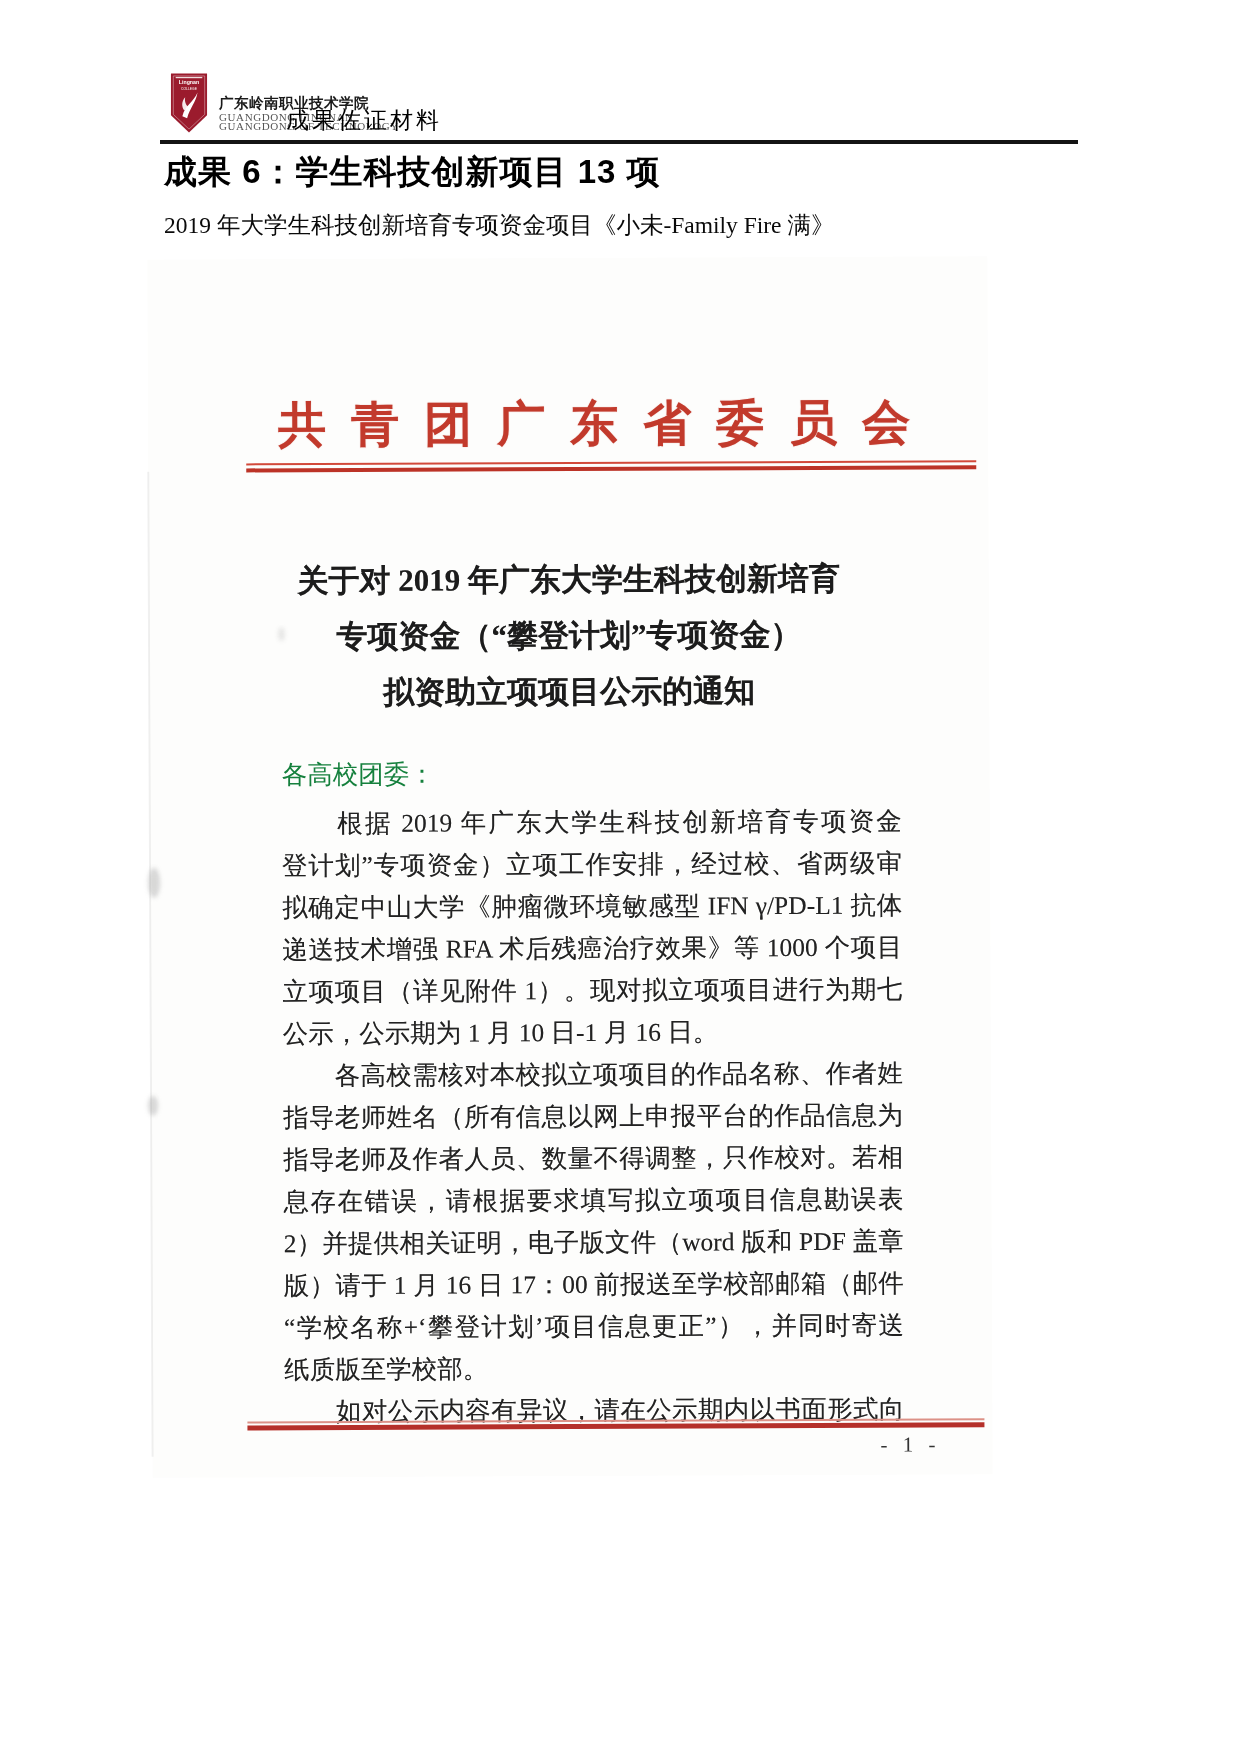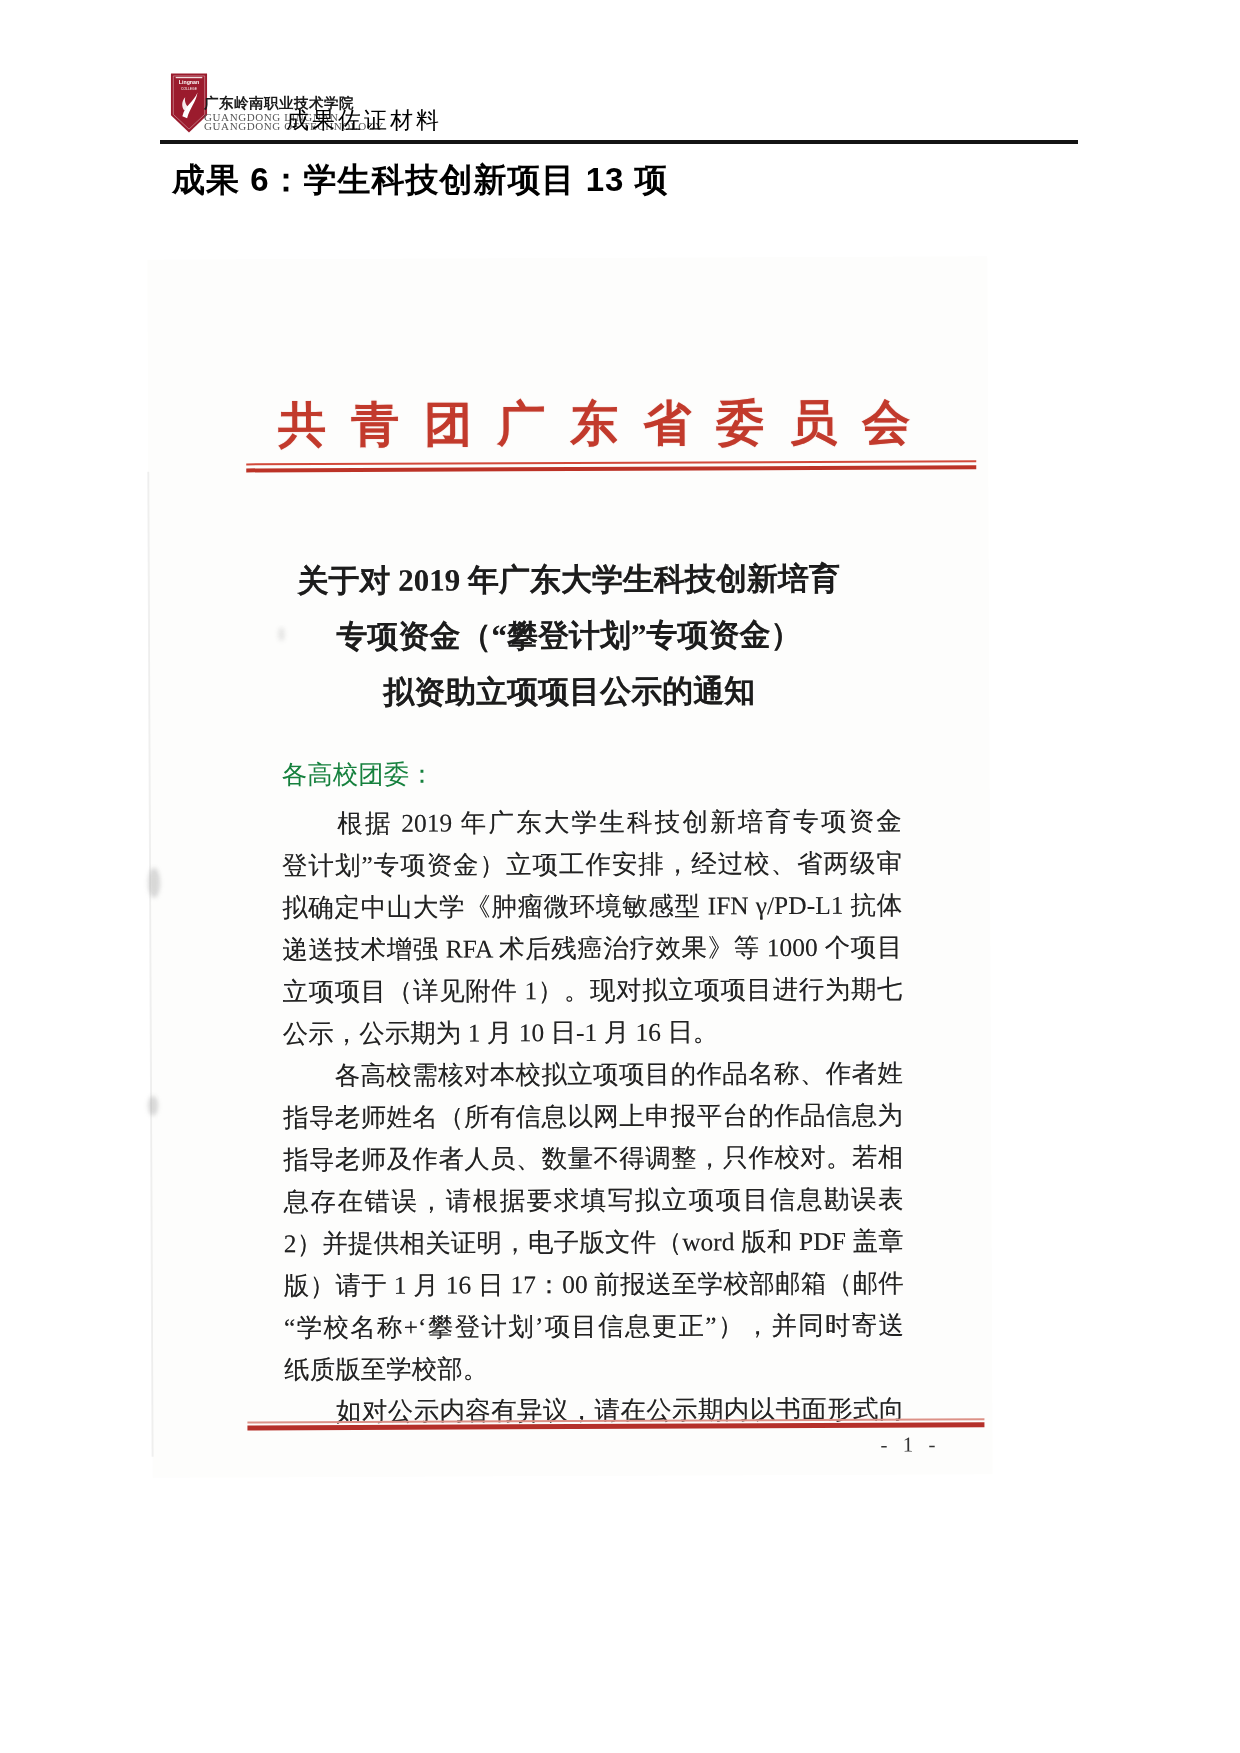--- a/index.html
+++ b/index.html
@@ -1,30 +1,30 @@
 <!DOCTYPE html>
 <html><head>
 <meta charset="utf-8">
 <style>
   html,body{margin:0;padding:0;background:#ffffff;}
   .page{position:relative;width:1240px;height:1753px;background:#ffffff;overflow:hidden;
         font-family:"Liberation Serif","DejaVu Serif",serif;color:#111;}
 
   
   .logo-svg{position:absolute;left:170px;top:72px;}
-  .logo-text{position:absolute;left:204px;top:94px;width:150px;}
+  .logo-text{position:absolute;left:219px;top:94px;width:150px;}
   .logo-cn{font-family:"Liberation Sans","DejaVu Sans",sans-serif;font-weight:700;
            font-size:14.5px;letter-spacing:0.5px;color:#1a1a1a;white-space:nowrap;}
   .logo-en{font-size:11px;color:#555;letter-spacing:0.6px;line-height:9px;text-align:center;
            width:130px;white-space:nowrap;}
   .doc-label{position:absolute;left:286px;top:105px;font-size:23px;letter-spacing:3px;color:#000000;}
   .header-rule{position:absolute;left:160px;top:140px;width:918px;height:4px;background:#141414;}
 
   
-  .section-title{position:absolute;left:164px;top:150px;margin:8px;
+  .section-title{position:absolute;left:164px;top:150px;margin:0;
                  font-family:"Liberation Sans","DejaVu Sans",sans-serif;
                  font-weight:700;font-size:33px;letter-spacing:1px;color:#000;}
   .section-sub{position:absolute;left:164px;top:211px;font-size:23.5px;line-height:29px;color:#0a0a0a;}
   .sub-line{white-space:nowrap;}
 
   
   .scan{position:absolute;left:150px;top:258px;width:840px;height:1218px;
         background:#fdfdfc;transform:rotate(-0.25deg);}
   .paper-edge{position:absolute;left:-1px;top:212px;width:2px;height:985px;background:rgba(0,0,0,0.06);}
   .smudge{position:absolute;background:rgba(120,120,120,0.28);border-radius:50%;filter:blur(2px);}
@@ -74,20 +74,21 @@
     <div class="logo-cn">广东岭南职业技术学院</div>
     <div class="logo-en">GUANGDONG LINGNAN</div>
     <div class="logo-en">GUANGDONG OF TECHNOLOGY</div>
   </div>
 
   <div class="doc-label">成果佐证材料</div>
   <div class="header-rule"></div>
 
   <h1 class="section-title">成果 6：学生科技创新项目 13 项</h1>
   <div class="section-sub">
+      <div class="sub-line">2019 年大学生科技创新培育专项资金项目《小未-Family Fire 满》</div>
     </div>
 
   <div class="scan">
     <div class="paper-edge"></div>
     <div class="smudge s1"></div>
     <div class="smudge s2"></div>
     <div class="smudge s3"></div>
 
     <div class="letterhead">共青团广东省委员会</div>
     <div class="letterhead-rule"></div>

